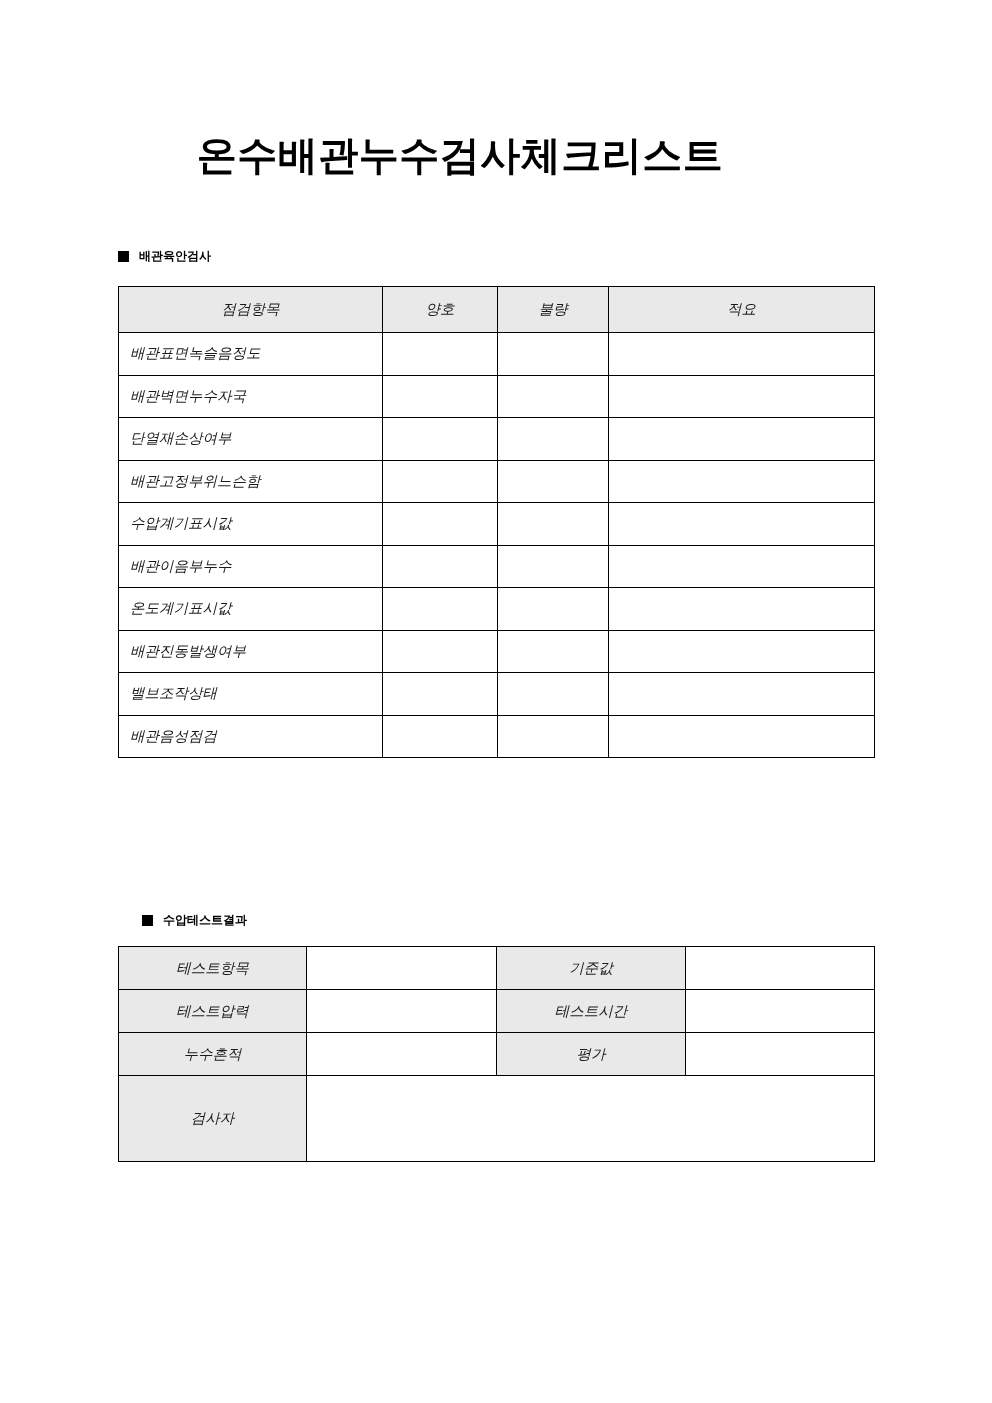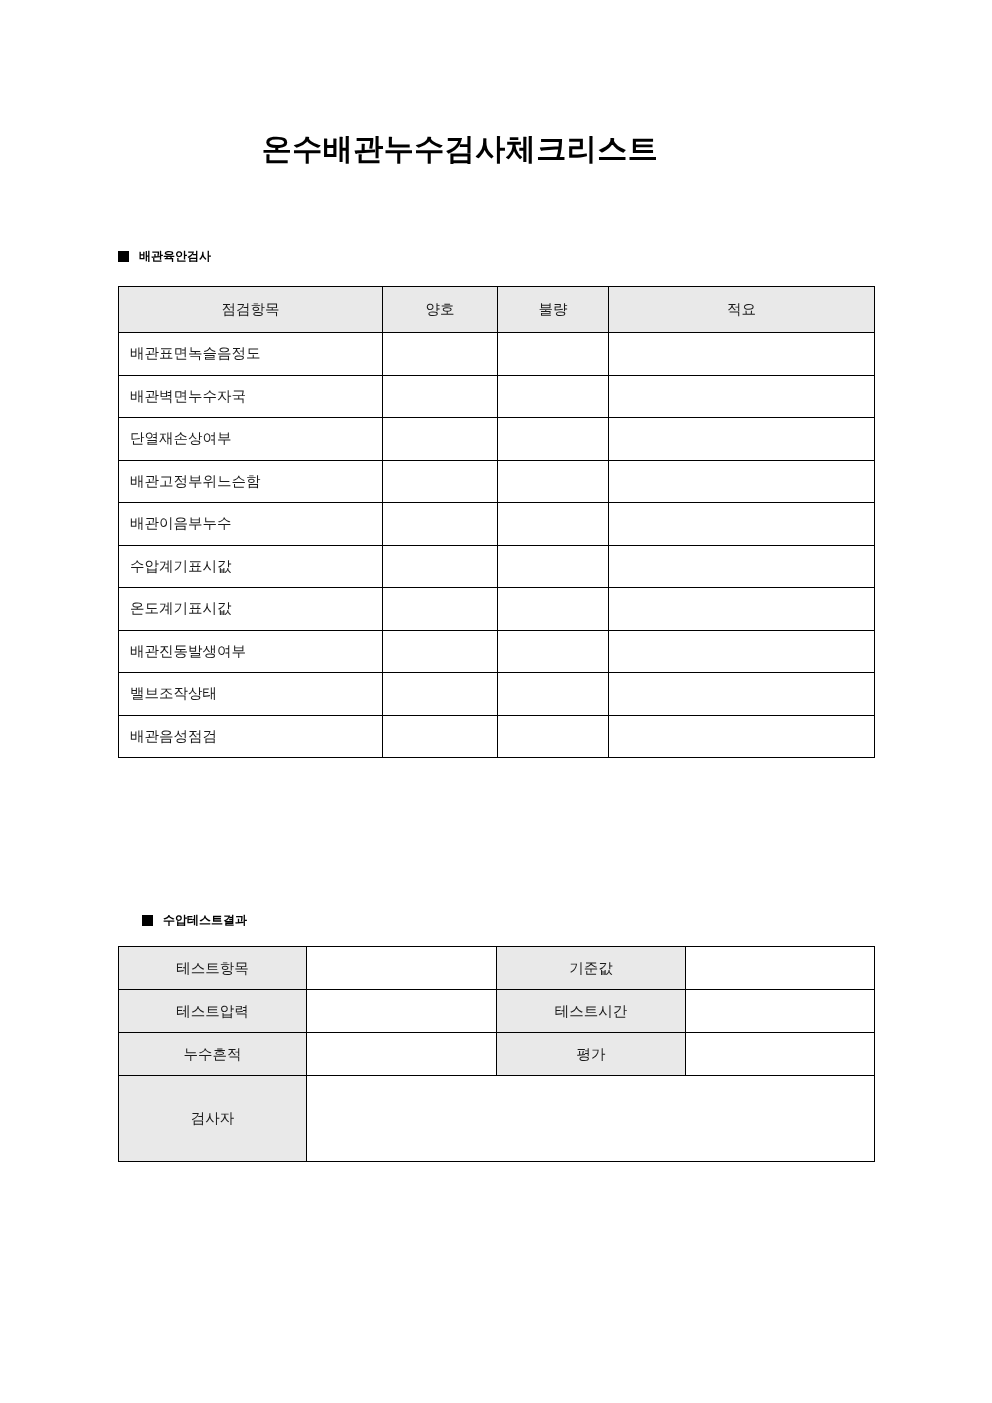--- a/index.html
+++ b/index.html
@@ -23,21 +23,21 @@
     box-sizing: border-box;
   }
 
   
   .doc-title {
     position: absolute;
     left: 0;
     top: 131px;
     width: 920px;
     text-align: center;
-    font-size: 30px;
+    font-size: 40px;
     font-weight: bold;
     letter-spacing: 0.5px;
     color: #000000;
     line-height: 1.2;
   }
 
   
   .section-heading {
     position: absolute;
     left: 118px;
@@ -59,20 +59,21 @@
   #section-2-heading { top: 912px; padding-left: 24px; }
 
   
   table.doc-table {
     position: absolute;
     left: 118px;
     width: 756px;
     border-collapse: collapse;
     table-layout: fixed;
     background: #404040;
+    font-style: italic;
   }
   table.doc-table td,
   table.doc-table th {
     border: 1px solid #000000;
     font-size: 14.5px;
     font-weight: normal;
     color: #1a1a1a;
     padding: 0 11px;
     vertical-align: middle;
     box-sizing: border-box;
@@ -153,27 +154,27 @@
           <td class="cell-blank"></td>
           <td class="cell-blank"></td>
         </tr>
         <tr>
           <td class="cell-label-left">배관고정부위느슨함</td>
           <td class="cell-blank"></td>
           <td class="cell-blank"></td>
           <td class="cell-blank"></td>
         </tr>
         <tr>
+          <td class="cell-label-left">수압계기표시값</td>
+          <td class="cell-blank"></td>
+          <td class="cell-blank"></td>
+          <td class="cell-blank"></td>
+        </tr>
+        <tr>
           <td class="cell-label-left">배관이음부누수</td>
-          <td class="cell-blank"></td>
-          <td class="cell-blank"></td>
-          <td class="cell-blank"></td>
-        </tr>
-        <tr>
-          <td class="cell-label-left">수압계기표시값</td>
           <td class="cell-blank"></td>
           <td class="cell-blank"></td>
           <td class="cell-blank"></td>
         </tr>
         <tr>
           <td class="cell-label-left">온도계기표시값</td>
           <td class="cell-blank"></td>
           <td class="cell-blank"></td>
           <td class="cell-blank"></td>
         </tr>

